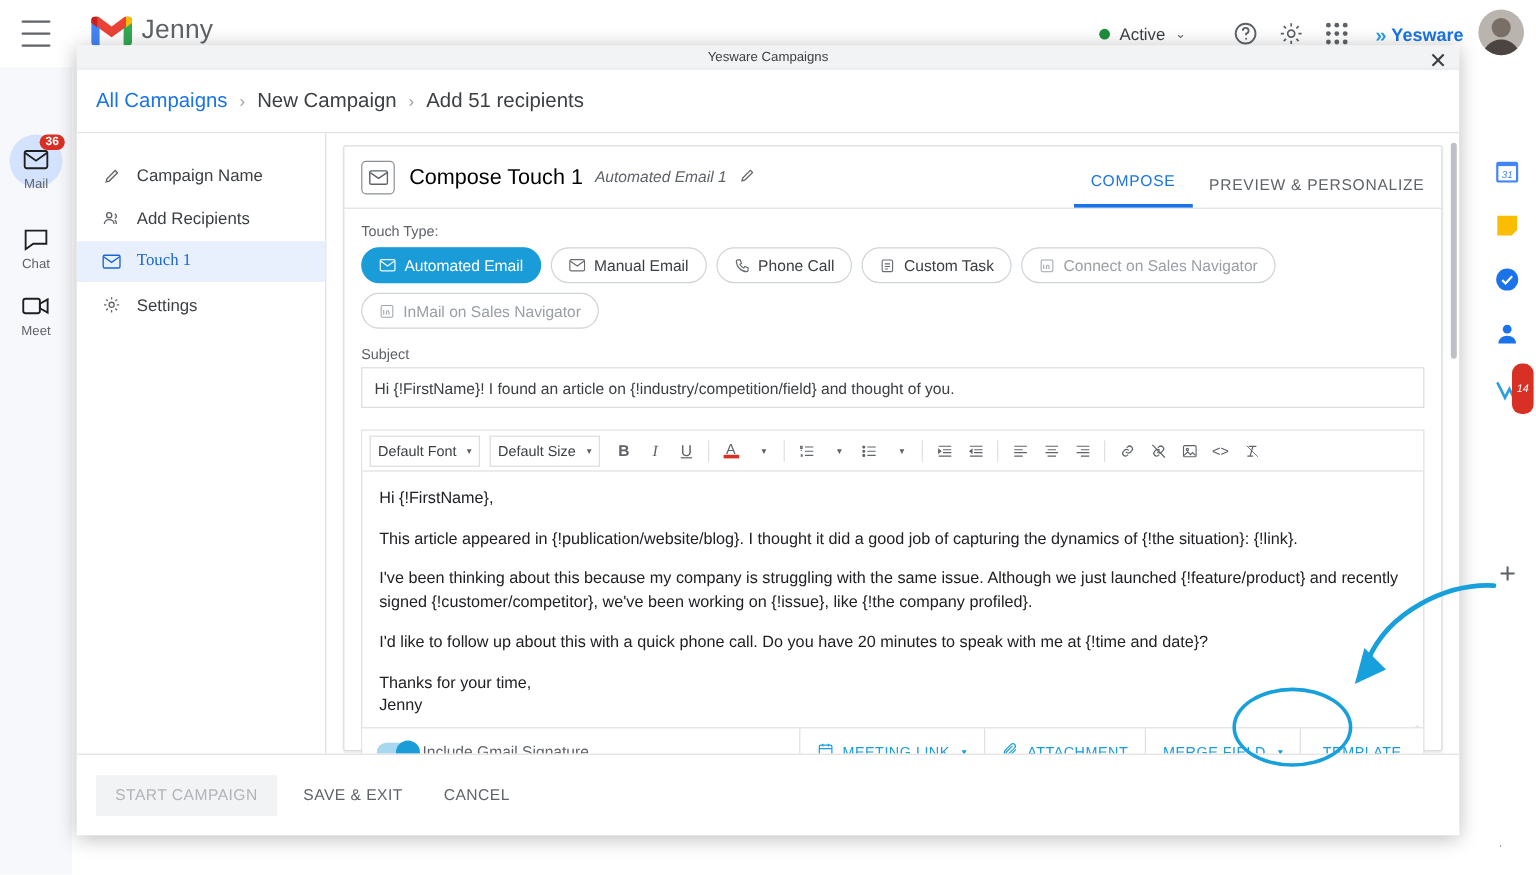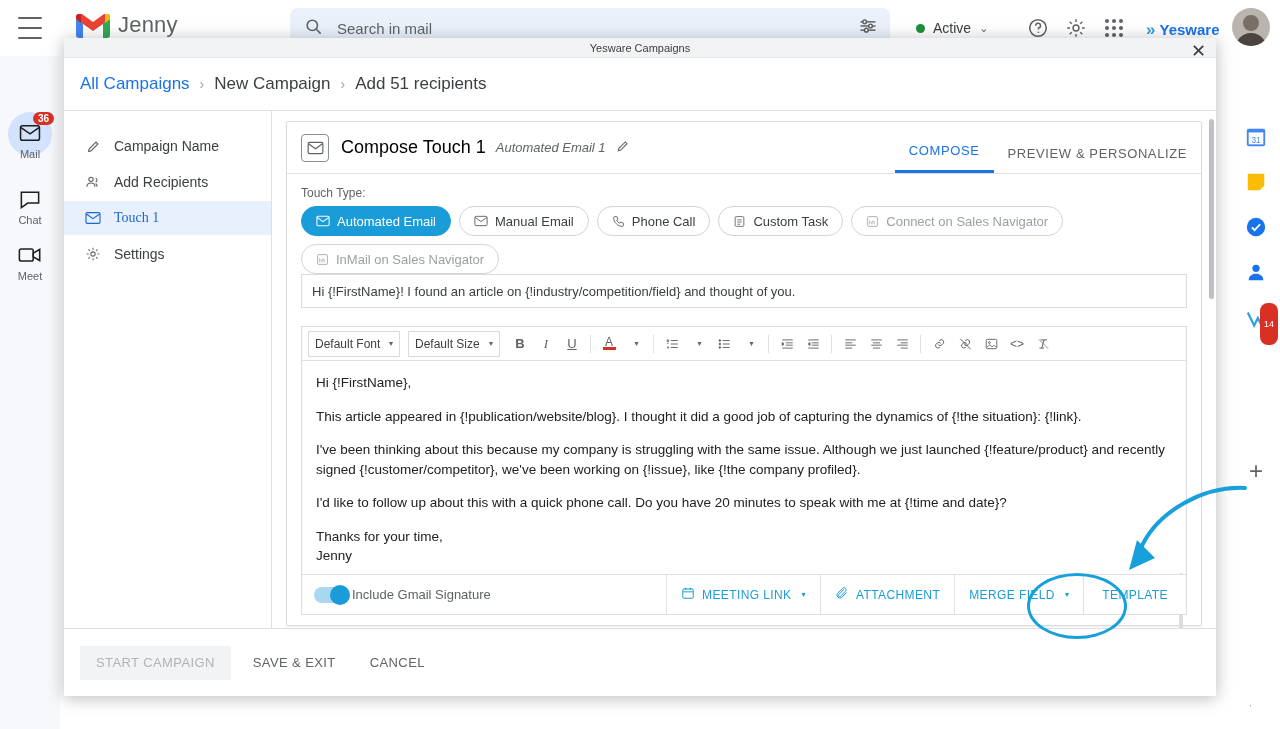--- a/index.html
+++ b/index.html
@@ -78,21 +78,21 @@
     position: absolute; left: 33px; top: -6px; background: #d93025; color: #fff;
     border-radius: 9px; font-size: 10px; padding: 1px 5px; font-weight: bold;
   }
   .mail-pill {
     position: absolute; left: 8px; top: 112px; width: 44px; height: 44px;
     border-radius: 22px; background: #d3e3fd;
   }
 
   
   .right-rail { position: absolute; right: 0; top: 56px; width: 48px; height: 673px; background: #fff; }
-  .rr-item { position: absolute; left: 10px; width: 28px; height: 28px; display:flex; align-items:flex-start; justify-content:center; }
+  .rr-item { position: absolute; left: 10px; width: 28px; height: 28px; display:flex; align-items:flex-end; justify-content:center;font-style:italic; }
   .rr-badge { position: absolute; left: 18px; top: -5px; font-size: 9px; background:#d93025; color:#fff; border-radius: 8px; padding: 16px 4px; }
   .rr-arrow { position: absolute; left: 14px; top: 640px; color: #5f6368; font-size: 16px; }
 
   .bottom-strip { position:absolute; left: 290px; top: 700px; width: 960px; height: 29px; background:#fff; }
 
   
   .modal {
     position: absolute; left: 64px; top: 38px; width: 1152px; height: 658px;
     background: #ffffff; box-shadow: 0 2px 16px rgba(0,0,0,.28);
   }
@@ -241,39 +241,20 @@
           <path d="M0 5 a3 3 0 0 1 3-3 h3 l11 8 L28 2 h3 a3 3 0 0 1 3 3 v2 L17 19 L0 7 Z" fill="#ea4335"></path>
           <path d="M0 7 L0 23 a3 3 0 0 0 3 3 h4 V11 Z" fill="#4285f4"></path>
           <path d="M34 7 L34 23 a3 3 0 0 1 -3 3 h-4 V11 Z" fill="#34a853"></path>
           <path d="M0 5 a3 3 0 0 1 3-3 h2 v9 L0 7 Z" fill="#c5221f"></path>
           <path d="M34 5 a3 3 0 0 0 -3-3 h-2 v9 l5-4 Z" fill="#fbbc04"></path>
         </svg>
       </span>
       <span class="gmail-word">Jenny</span>
     </div>
 
-    <div class="searchbar">
-      <span class="s-ico">
-        <svg width="19" height="19" viewBox="0 0 24 24" fill="none" stroke="#5f6368" stroke-width="2">
-          <circle cx="10.5" cy="10.5" r="6.5"></circle>
-            <line x1="15.5" y1="15.5" x2="21" y2="21"></line>
-        </svg>
-      </span>
-      <span class="s-text">Search in mail</span>
-      <span class="s-opts">
-        <svg width="20" height="20" viewBox="0 0 24 24" stroke="#5f6368" stroke-width="1.8" fill="none">
-          <line x1="3" y1="7" x2="21" y2="7"></line>
-            <line x1="3" y1="12" x2="21" y2="12"></line>
-            <line x1="3" y1="17" x2="21" y2="17"></line>
-          <circle cx="8" cy="7" r="2.2" fill="#fff"></circle>
-            <circle cx="15" cy="12" r="2.2" fill="#fff"></circle>
-            <circle cx="10" cy="17" r="2.2" fill="#fff"></circle>
-        </svg>
-      </span>
-    </div>
 
     <div class="active-pill">
       <span class="dot-green"></span>
       <span>Active</span>
       <span style="font-size:11px;color:#5f6368;">⌄</span>
     </div>
 
     <div class="top-icons">
       <span class="top-icon">
         <svg width="22" height="22" viewBox="0 0 24 24" fill="none" stroke="#5f6368" stroke-width="1.7">
@@ -513,20 +494,21 @@
               <span class="cico">
                 <svg width="13" height="13" viewBox="0 0 24 24" fill="none" stroke="#9aa0a6" stroke-width="1.6">
                     <rect x="3" y="3" width="18" height="18" rx="2"></rect>
                     <path d="M7 10v7M7 7.2v.1M11 17v-4a2 2 0 0 1 4 0v4"></path>
                   </svg>
               </span>
               <span>InMail on Sales Navigator</span>
             </div>
           </div>
 
+          <div class="subject-label">Subject</div>
           <div class="subject-box">Hi {!FirstName}! I found an article on {!industry/competition/field} and thought of you.</div>
 
           <div class="editor">
             <div class="toolbar">
               <div class="tb-select">
                 <span>Default Font</span>
                 <span class="caret">▾</span>
               </div>
               <div class="tb-select">
                 <span>Default Size</span>

